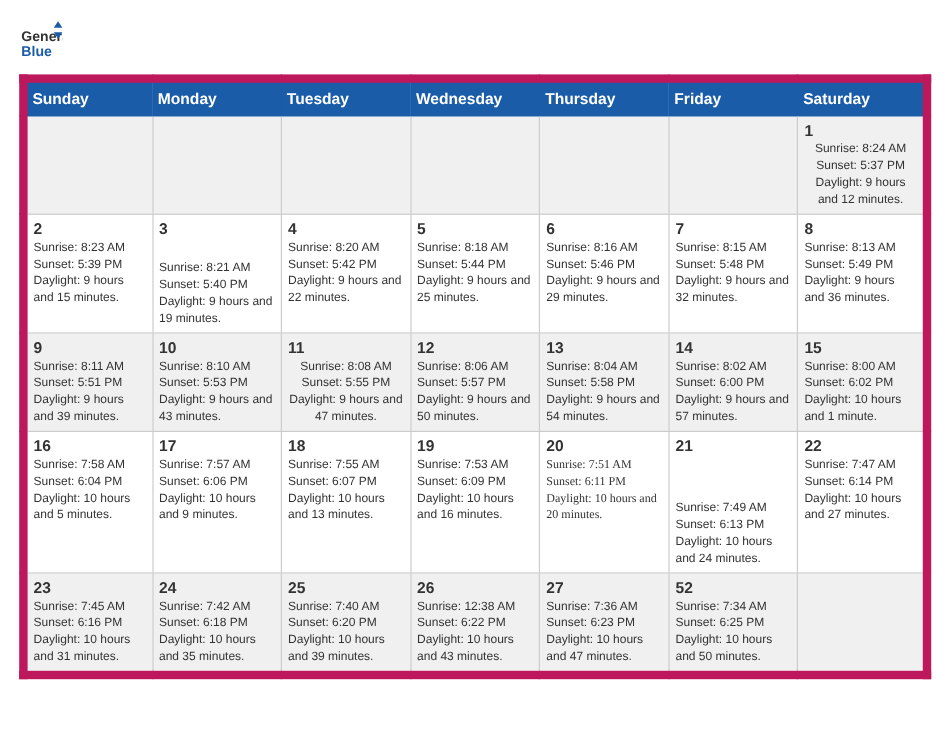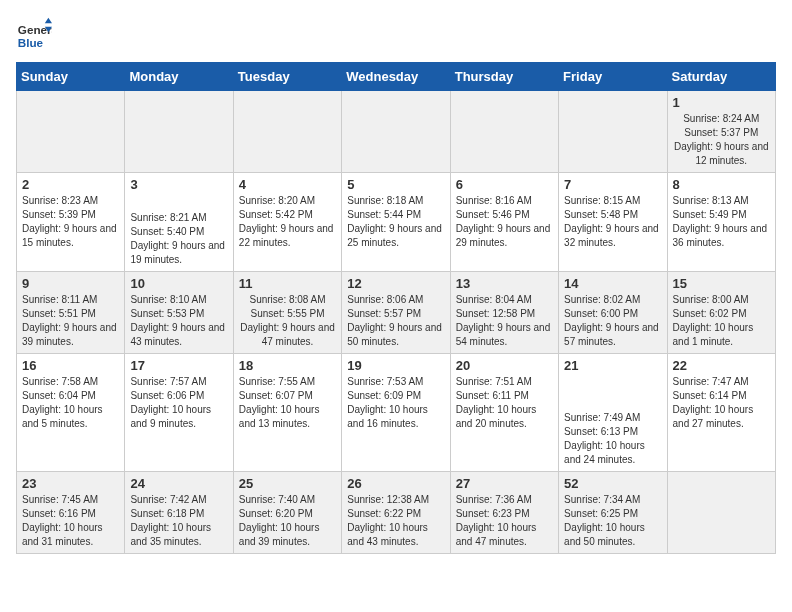--- a/index.html
+++ b/index.html
@@ -36,21 +36,21 @@
       font-weight: bold;
       color: #333;
     }
     .location {
       font-size: 15px;
       color: #555;
     }
     .calendar {
       width: 100%;
       border-collapse: collapse;
-      border: 1px solid #be185d;
+      border: 7px solid #be185d;
     }
     .calendar th {
       background: #1a5ca8;
       color: #fff;
       font-size: 13px;
       padding: 6px 4px;
       text-align: left;
       border: 1px solid #1a5ca8;
       font-weight: bold;
     }
@@ -193,21 +193,21 @@
         </td>
         <td class="shaded">
           <span class="day-num">12</span>
           <div class="day-info" style="white-space: pre-wrap;">Sunrise: 8:06 AM
 Sunset: 5:57 PM
 Daylight: 9 hours and 50 minutes.</div>
         </td>
         <td class="shaded">
           <span class="day-num">13</span>
           <div class="day-info" style="white-space: pre-wrap;">Sunrise: 8:04 AM
-Sunset: 12:58 PM
+Sunset: 5:58 PM
 Daylight: 9 hours and 54 minutes.</div>
         </td>
         <td class="shaded">
           <span class="day-num">14</span>
           <div class="day-info" style="white-space: pre-wrap;">Sunrise: 8:02 AM
 Sunset: 6:00 PM
 Daylight: 9 hours and 57 minutes.</div>
         </td>
         <td class="shaded">
           <span class="day-num">15</span>
@@ -236,21 +236,21 @@
 Daylight: 10 hours and 13 minutes.</div>
         </td>
         <td>
           <span class="day-num">19</span>
           <div class="day-info" style="white-space: pre-wrap;">Sunrise: 7:53 AM
 Sunset: 6:09 PM
 Daylight: 10 hours and 16 minutes.</div>
         </td>
         <td>
           <span class="day-num">20</span>
-          <div class="day-info" style="white-space: pre-wrap;">Sunrise: 7:51 AM
+          <div class="day-info" style="white-space: pre-wrap; font-family: Liberation Serif, serif;">Sunrise: 7:51 AM
 Sunset: 6:11 PM
 Daylight: 10 hours and 20 minutes.</div>
         </td>
         <td>
           <span class="day-num">21</span>
           <div class="day-info" style="white-space: pre-wrap; margin-top: 38px;">Sunrise: 7:49 AM
 Sunset: 6:13 PM
 Daylight: 10 hours and 24 minutes.</div>
         </td>
         <td>

